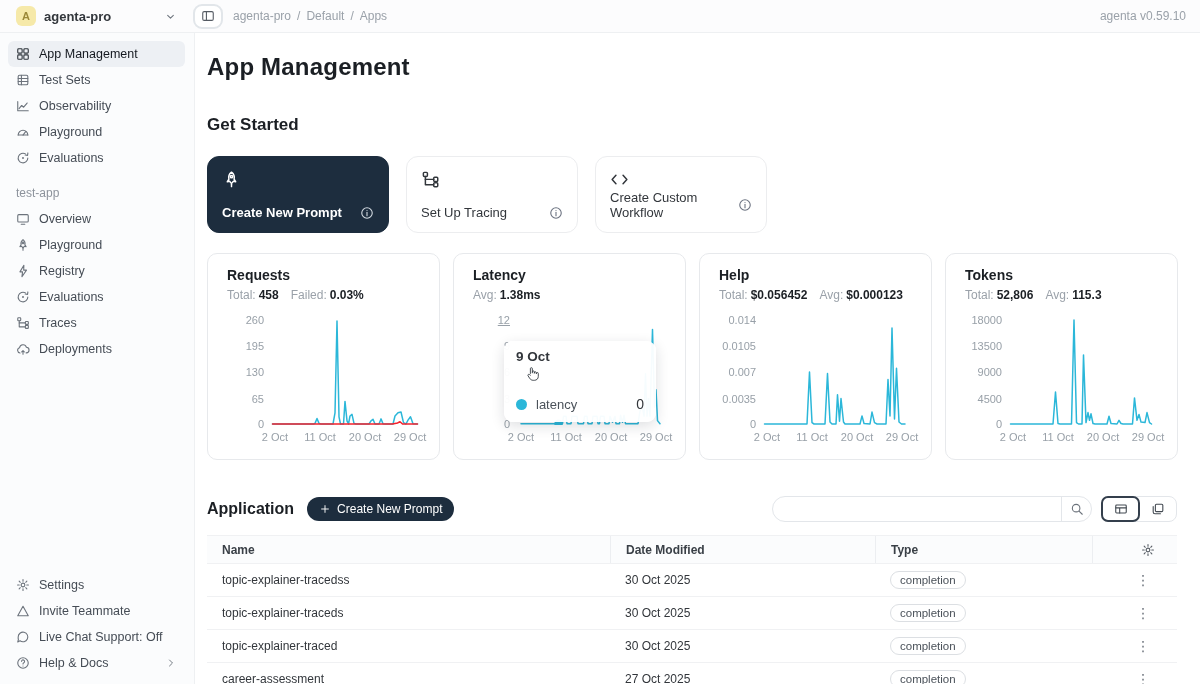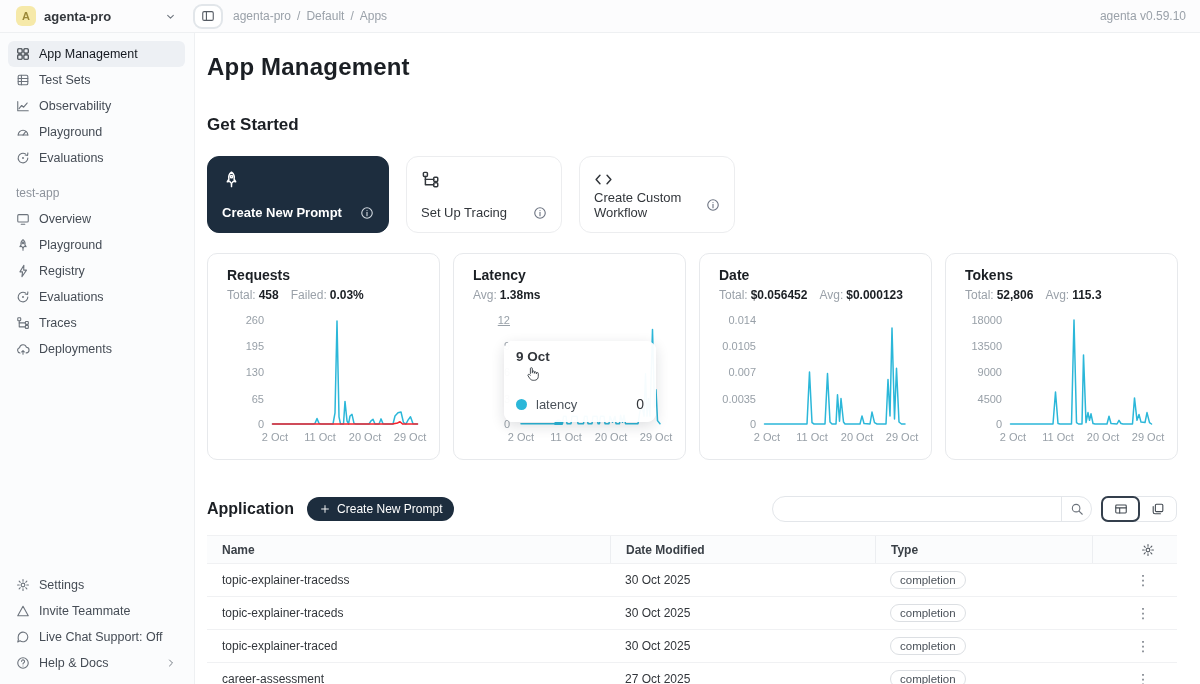--- a/index.html
+++ b/index.html
@@ -43,21 +43,21 @@
   .gs-card { width:182px; height:77px; border-radius:12px; border:1px solid #ecedef; background:#fff;
     padding:11px 14px 12px; display:flex; flex-direction:column; justify-content:space-between; cursor:pointer; }
   .gs-card.dark { background:#1d2d3e; border-color:#1d2d3e; color:#fff; }
   .gs-card .gs-icon { color:#32363b; height:22px; display:flex; align-items:center; }
   .gs-card.dark .gs-icon { color:#fff; }
   .gs-bottom { display:flex; align-items:center; justify-content:space-between; }
   .gs-label { font-size:13px; font-weight:500; color:#32363b; }
   .gs-card.dark .gs-label { color:#fff; font-weight:600; }
   .gs-info { color:#6b7280; display:flex; }
   .gs-card.dark .gs-info { color:#d3dae1; }
-  .gs-card.w2 { width:156px; }
+  .gs-card.w2 { width:172px; }
 
   
   .charts-row { display:flex; gap:13px; margin-top:20px; }
   .chart-card { width:233px; height:207px; border:1px solid #e7e9ec; border-radius:10px;
     background:#fff; padding:13px 19px; }
   .cc-title { font-size:14px; font-weight:700; color:#1b1f24; }
   .cc-stats { margin-top:5px; font-size:12px; color:#9aa1a9; display:flex; gap:12px; }
   .cc-stats b { color:#1b1f24; font-weight:700; margin-left:3px; }
   .cc-body { display:flex; margin-top:17px; }
   .cc-ylabels { position:relative; width:44px; height:106px; }
@@ -430,21 +430,21 @@
                   <span class="tt-val">0</span>
                 </div>
                 <span class="hand-cursor"><svg width="17" height="17" viewBox="0 0 24 24">
                     <path d="M9 12V5.2a1.4 1.4 0 0 1 2.8 0V11m0-1.2a1.4 1.4 0 0 1 2.8 0V11.4m0-.4a1.4 1.4 0 0 1 2.8 0v.8m0 .2a1.4 1.4 0 0 1 2.8 0V16c0 3.3-2.2 5.6-5.6 5.6h-1.6c-2.2 0-3.8-1-4.9-2.7l-2.4-3.7c-.8-1.2.6-2.6 1.9-1.8l1.4 1" fill="#fff" stroke="#3a4047" stroke-width="1.3" stroke-linecap="round" stroke-linejoin="round"></path>
                   </svg></span>
               </div>
             </div>
           </div>
         </div>
         <div class="chart-card">
-          <div class="cc-title">Date</div>
+          <div class="cc-title">Help</div>
           <div class="cc-stats">
             <span>Total:<b>$0.056452</b></span>
             <span>Avg:<b>$0.000123</b></span>
           </div>
           <div class="cc-body">
             <div class="cc-ylabels">
               <span style="top: 1px;">0.014</span>
               <span style="top: 26.5px;">0.0105</span>
               <span style="top: 53px;">0.007</span>
               <span style="top: 79.5px;">0.0035</span>

